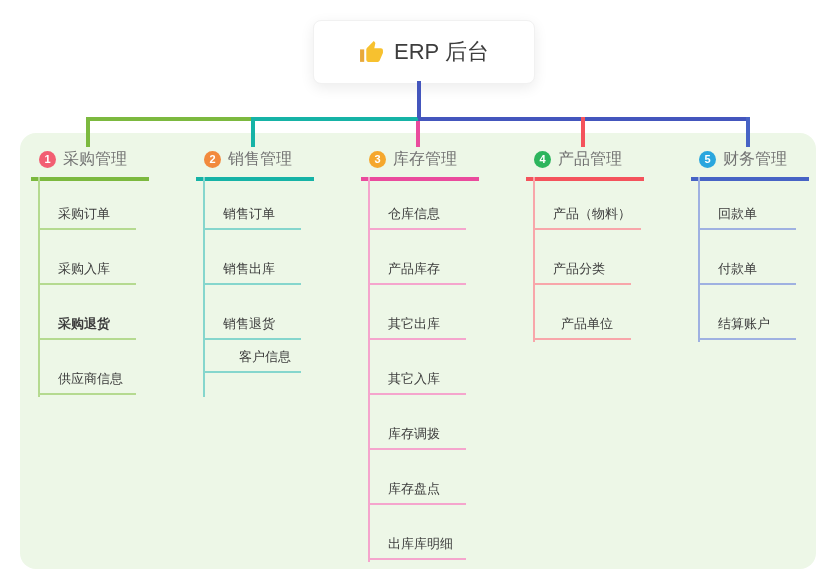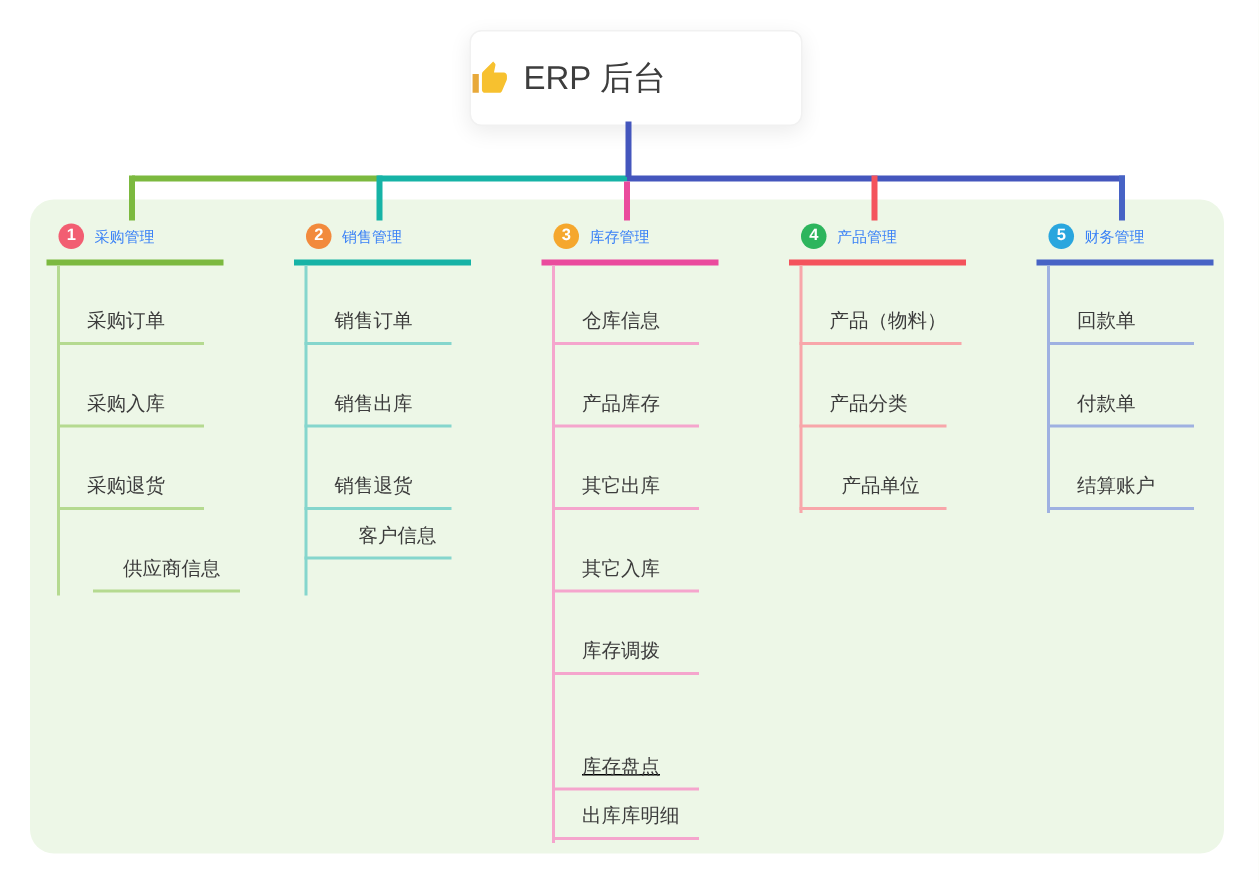--- a/index.html
+++ b/index.html
@@ -1,32 +1,32 @@
 <!DOCTYPE html>
 <html><head>
 <meta charset="utf-8">
 <style>
   html,body{margin:0;padding:0;background:#ffffff;}
   .canvas{position:relative;width:839px;height:588px;background:#ffffff;overflow:hidden;
           font-family:"Liberation Sans","DejaVu Sans",sans-serif;}
   .panel{position:absolute;left:20px;top:133px;width:796px;height:436px;border-radius:16px;}
   .root-node{position:absolute;left:313px;top:20px;width:220px;height:62px;background:#ffffff;
              border:1px solid #f1f1f1;border-radius:8px;box-shadow:0 4px 14px rgba(0,0,0,.08);
-             display:flex;align-items:center;gap:10px;cursor:pointer;}
+             display:flex;align-items:center;justify-content:center;gap:10px;cursor:pointer;}
   .root-label{font-size:22px;color:#3d3d3d;font-weight:500;white-space:nowrap;}
   .thumb{display:flex;align-items:center;}
   .thumb svg{width:25px;height:25px;}
   .bus{position:absolute;top:117px;height:4px;}
   .stem{position:absolute;width:4px;}
   .drop{position:absolute;width:4px;}
   .bheader{position:absolute;top:149px;width:118px;box-sizing:border-box;display:flex;align-items:center;
            gap:7px;padding:0 0 7px 8px;border-bottom:4px solid;cursor:pointer;}
   .badge{width:17px;height:17px;border-radius:50%;color:#fff;font-size:11px;font-weight:bold;
          display:flex;align-items:center;justify-content:center;flex:none;line-height:1;}
-  .blabel{font-size:10px;color:#3b82f6;white-space:nowrap;}
+  .blabel{font-size:16px;color:#737373;white-space:nowrap;}
   .spine{position:absolute;width:2px;}
   .child{position:absolute;height:26px;min-width:98px;box-sizing:border-box;border-bottom:2px solid;
          display:flex;align-items:flex-end;padding:0 10px 5px 20px;white-space:nowrap;cursor:pointer;}
   .clabel{font-size:13px;color:#3c3c3c;}
 </style>
 </head>
 <body>
 
 <div class="canvas">
   <div class="panel" id="panel" style="background: rgb(237, 247, 231);"></div>
@@ -57,24 +57,24 @@
         <div class="badge" style="background: rgb(242, 94, 114);">1</div>
         <span class="blabel">采购管理</span>
       </div>
       <div class="spine" style="left: 38px; top: 177px; height: 220px; background: rgb(181, 218, 144);"></div>
       <div class="child" style="left: 38px; top: 204px; border-bottom-color: rgb(181, 218, 144);">
         <span class="clabel">采购订单</span>
       </div>
       <div class="child" style="left: 38px; top: 259px; border-bottom-color: rgb(181, 218, 144);">
         <span class="clabel">采购入库</span>
       </div>
-      <div class="child" style="left: 38px; top: 314px; border-bottom-color: rgb(181, 218, 144);">
+      <div class="child" style="left: 38px; top: 314px; border-bottom-color: rgb(181, 218, 144); font-weight: bold;">
         <span class="clabel">采购退货</span>
       </div>
-      <div class="child" style="left: 38px; top: 369px; border-bottom-color: rgb(181, 218, 144); margin-left: 24px;">
+      <div class="child" style="left: 38px; top: 369px; border-bottom-color: rgb(181, 218, 144);">
         <span class="clabel">供应商信息</span>
       </div>
       <div class="bheader" style="left: 196px; border-bottom-color: rgb(22, 179, 166);">
         <div class="badge" style="background: rgb(242, 138, 61);">2</div>
         <span class="blabel">销售管理</span>
       </div>
       <div class="spine" style="left: 203px; top: 177px; height: 220px; background: rgb(133, 214, 205);"></div>
       <div class="child" style="left: 203px; top: 204px; border-bottom-color: rgb(133, 214, 205);">
         <span class="clabel">销售订单</span>
       </div>
@@ -100,21 +100,21 @@
       </div>
       <div class="child" style="left: 368px; top: 314px; border-bottom-color: rgb(245, 165, 205); align-items: flex-end;">
         <span class="clabel">其它出库</span>
       </div>
       <div class="child" style="left: 368px; top: 369px; border-bottom-color: rgb(245, 165, 205); align-items: center;">
         <span class="clabel">其它入库</span>
       </div>
       <div class="child" style="left: 368px; top: 424px; border-bottom-color: rgb(245, 165, 205);">
         <span class="clabel">库存调拨</span>
       </div>
-      <div class="child" style="left: 368px; top: 501px; border-bottom-color: rgb(245, 165, 205); text-decoration: underline;">
+      <div class="child" style="left: 368px; top: 479px; border-bottom-color: rgb(245, 165, 205);">
         <span class="clabel">库存盘点</span>
       </div>
       <div class="child" style="left: 368px; top: 534px; border-bottom-color: rgb(245, 165, 205);">
         <span class="clabel">出库库明细</span>
       </div>
       <div class="bheader" style="left: 526px; border-bottom-color: rgb(244, 83, 92);">
         <div class="badge" style="background: rgb(45, 181, 93);">4</div>
         <span class="blabel">产品管理</span>
       </div>
       <div class="spine" style="left: 533px; top: 177px; height: 165px; background: rgb(248, 166, 170);"></div>

